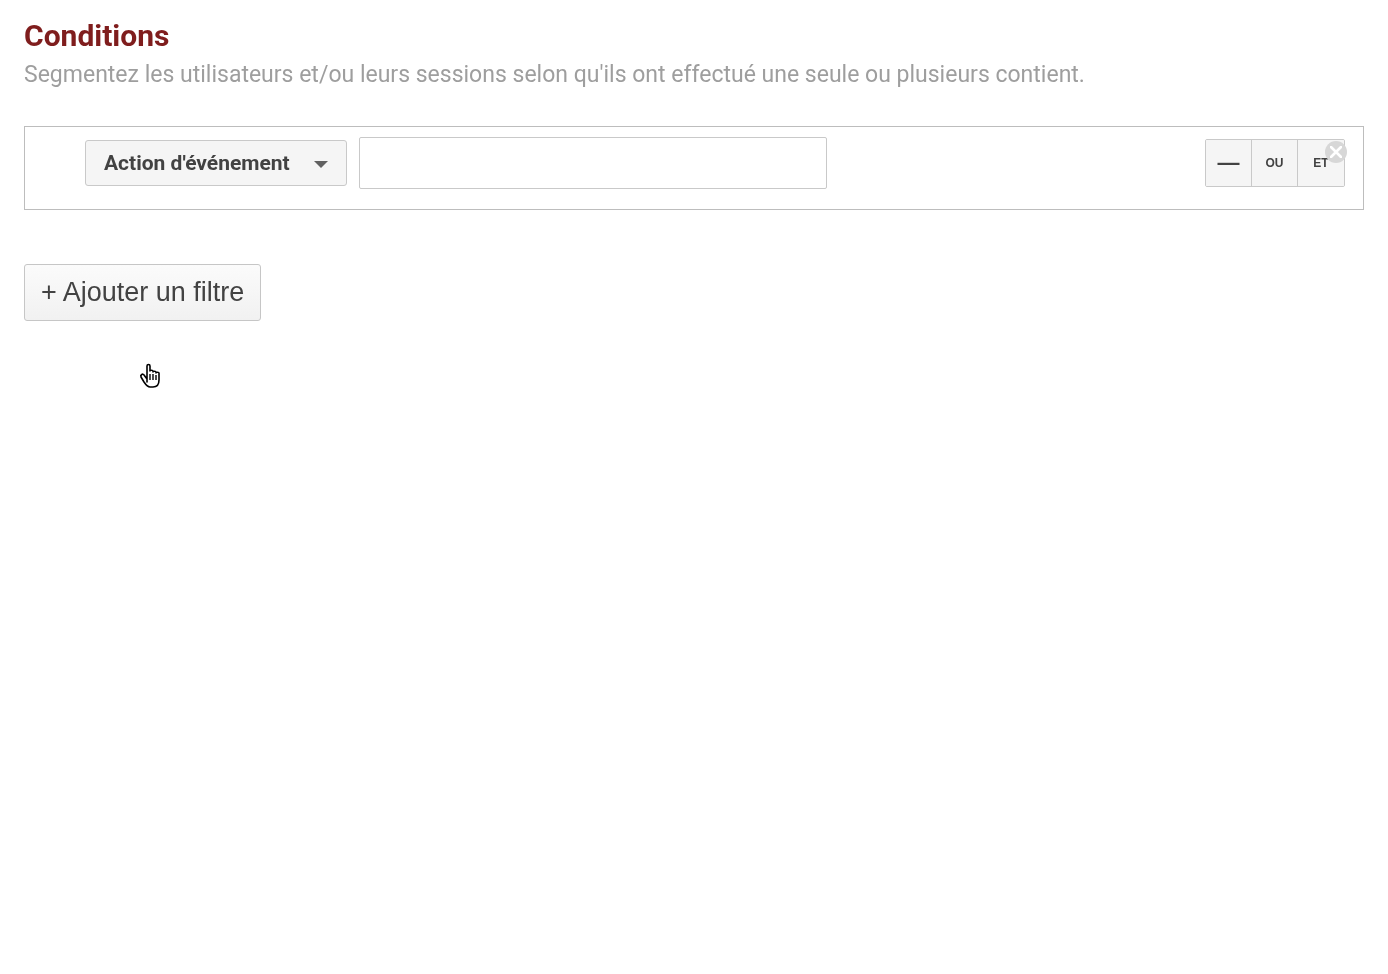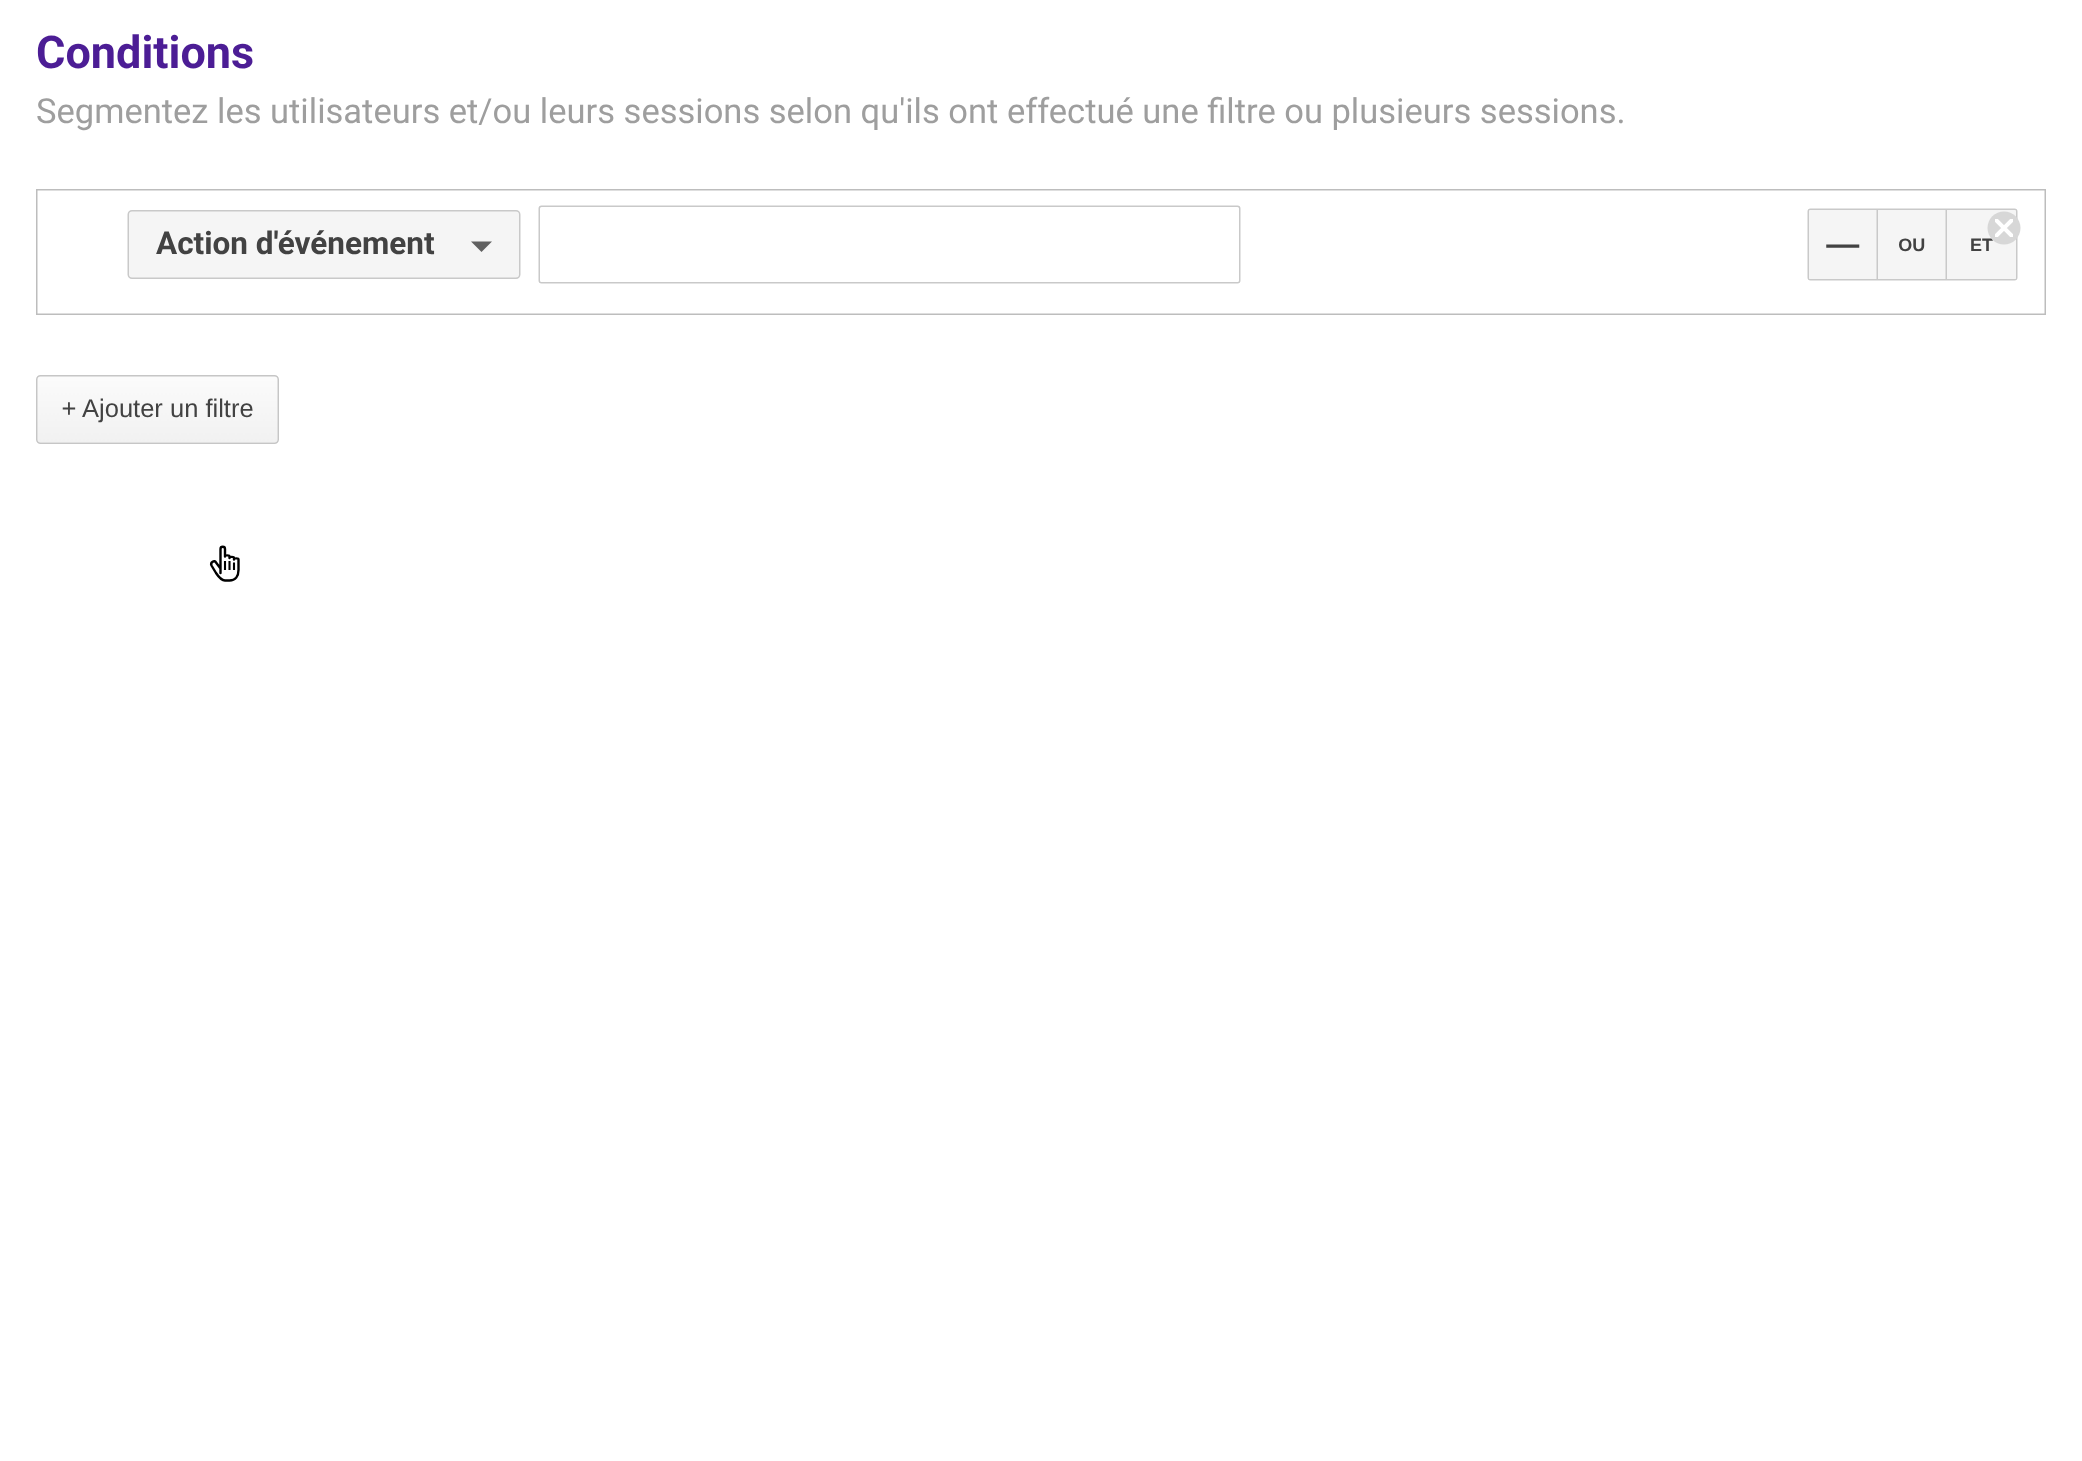--- a/index.html
+++ b/index.html
@@ -7,21 +7,21 @@
     margin: 0;
     padding: 18px 24px;
     font-family: Roboto, Arial, sans-serif;
     background: #fff;
     color: #212121;
   }
   .title {
     font-size: 30px;
     font-weight: 700;
     margin: 0 0 8px 0;
-    color: #4c1d95;
+    color: #7f1d1d;
   }
   .subtitle {
     font-size: 23px;
     font-weight: 400;
     color: #9e9e9e;
     margin: 0 0 38px 0;
   }
   .filter-box {
     border: 1px solid #bdbdbd;
     background: #fff;
@@ -118,43 +118,43 @@
     display:flex;
     align-items:center;
     justify-content:center;
   }
   .op-btn:last-child { border-right: none; text-align: center; }
   .op-btn.minus {
     font-weight: 900;
     font-size: 22px;
   }
   .add-filter-btn {
-    margin-top: 40px;
+    margin-top: 54px;
     display: inline-flex;
     align-items: flex-end;
     background: linear-gradient(#fbfbfb,#f1f1f1);
     border: 1px solid #c6c6c6;
     border-radius: 3px;
     padding: 12px 16px;
-    font-size: 17px;
+    font-size: 27px;
     color: #424242;
     cursor: pointer;
   }
   .cursor-pointer-icon {
     position: absolute;
     pointer-events: none;
   }
 </style>
 </head>
 <body>
 
 
 
 <h1 class="title">Conditions</h1>
-<p class="subtitle">Segmentez les utilisateurs et/ou leurs sessions selon qu'ils ont effectué une filtre ou plusieurs sessions.</p>
+<p class="subtitle">Segmentez les utilisateurs et/ou leurs sessions selon qu'ils ont effectué une seule ou plusieurs contient.</p>
 
 <div class="filter-box">
 
   <div class="close-x">
     <svg width="12" height="12" viewBox="0 0 12 12">
       <path d="M1 1 L11 11 M11 1 L1 11" stroke="#ffffff" stroke-width="2.6" stroke-linecap="round"></path>
     </svg>
   </div>
 
 

